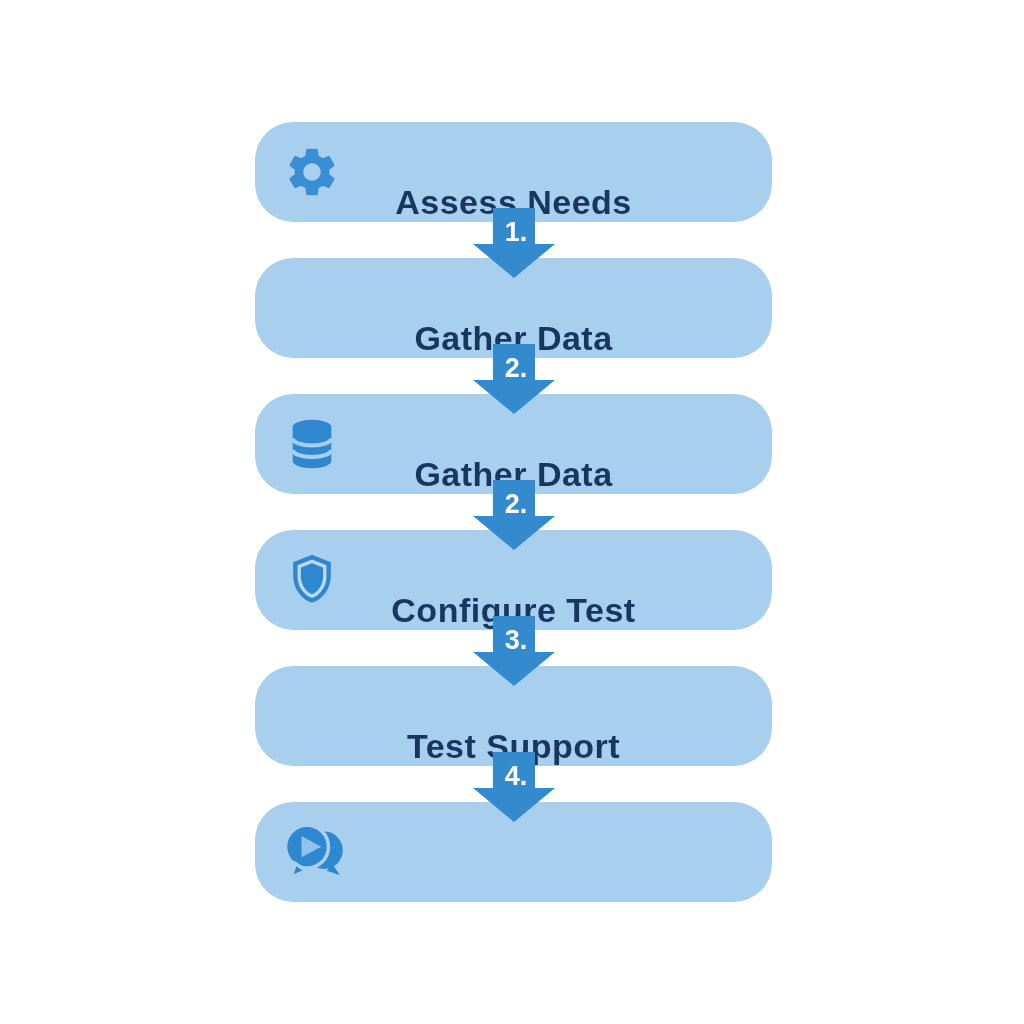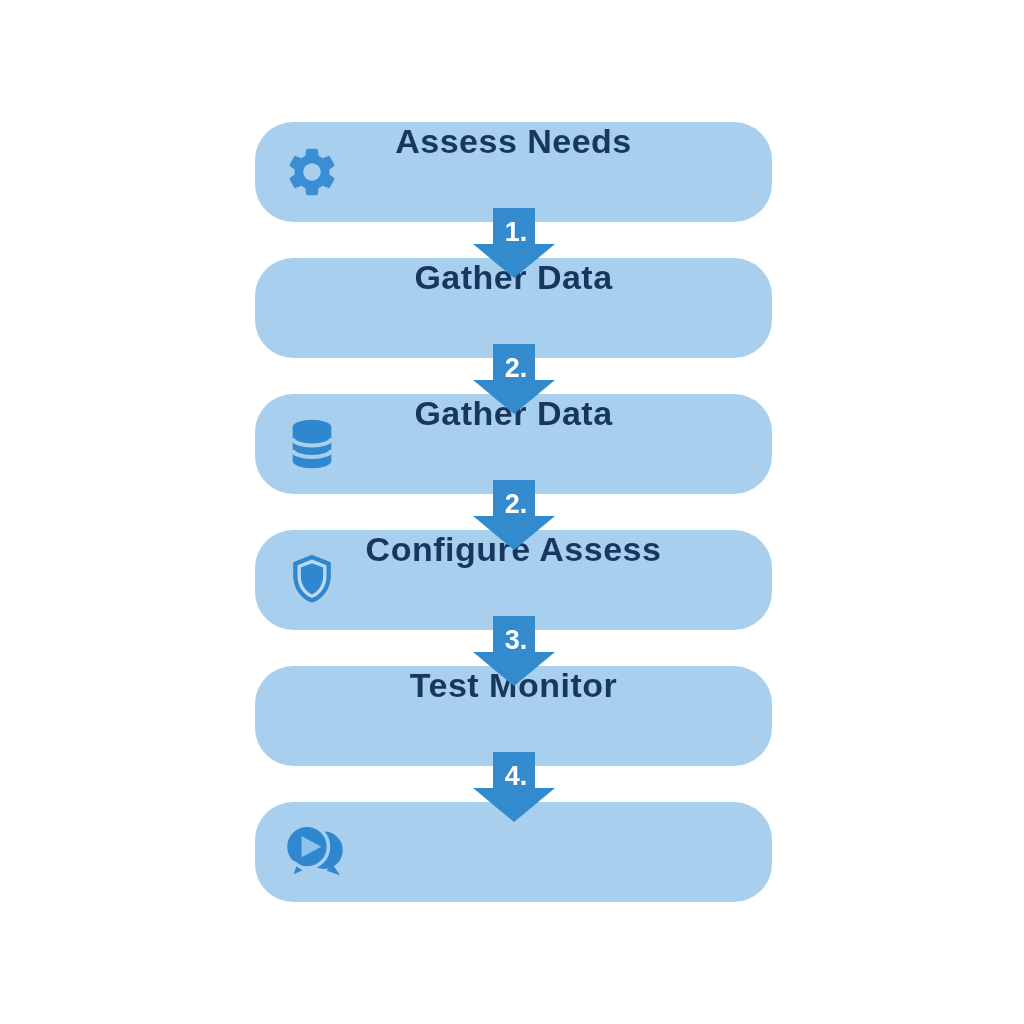--- a/index.html
+++ b/index.html
@@ -8,21 +8,21 @@
     background:var(--background,#ffffff);
     font-family:"Liberation Sans", sans-serif;
   }
   .flow{
     position:absolute;left:255px;top:122px;width:517px;
   }
   .step{
     position:relative;height:100px;width:517px;
     background:var(--box-fill,#a9cfee);
     border-radius:38px;
-    display:flex;align-items:flex-start;justify-content:center;
+    display:flex;align-items:flex-end;justify-content:center;
     z-index:1;
   }
   .step .label{
     color:var(--text-color,#17375f);
     font-size:34px;font-weight:700;letter-spacing:0.5px;
   }
   .step .icon{
     position:absolute;left:28px;top:50%;transform:translateY(-50%);
     width:58px;height:58px;display:flex;align-items:center;justify-content:center;
   }
@@ -94,32 +94,32 @@
     </svg>
   </div>
 
   <div class="step">
     <span class="icon">
       <svg viewBox="0 0 24 24">
         <path fill="#2f87cf" d="M12 1.6L4.2 4.7v5.5c0 5.1 3.3 9.9 7.8 11.2 4.5-1.3 7.8-6.1 7.8-11.2V4.7L12 1.6z"></path>
         <path fill="none" stroke="#bcd9f2" stroke-width="1.4" d="M12 4.3L6.7 6.4v4c0 3.8 2.3 7.2 5.3 8.3 3-1.1 5.3-4.5 5.3-8.3v-4L12 4.3z"></path>
       </svg>
     </span>
-    <span class="label">Configure Assess</span>
+    <span class="label">Configure Test</span>
   </div>
 
   <div class="connector">
     <svg class="arrow" viewBox="0 0 82 70">
       <polygon points="20,0 62,0 62,36 82,36 41,70 0,36 20,36"></polygon>
       <text x="43" y="33" text-anchor="middle">3.</text>
     </svg>
   </div>
 
   <div class="step">
-    <span class="label">Test Monitor</span>
+    <span class="label">Test Support</span>
   </div>
 
   <div class="connector">
     <svg class="arrow" viewBox="0 0 82 70">
       <polygon points="20,0 62,0 62,36 82,36 41,70 0,36 20,36"></polygon>
       <text x="43" y="33" text-anchor="middle">4.</text>
     </svg>
   </div>
 
   <div class="step">

